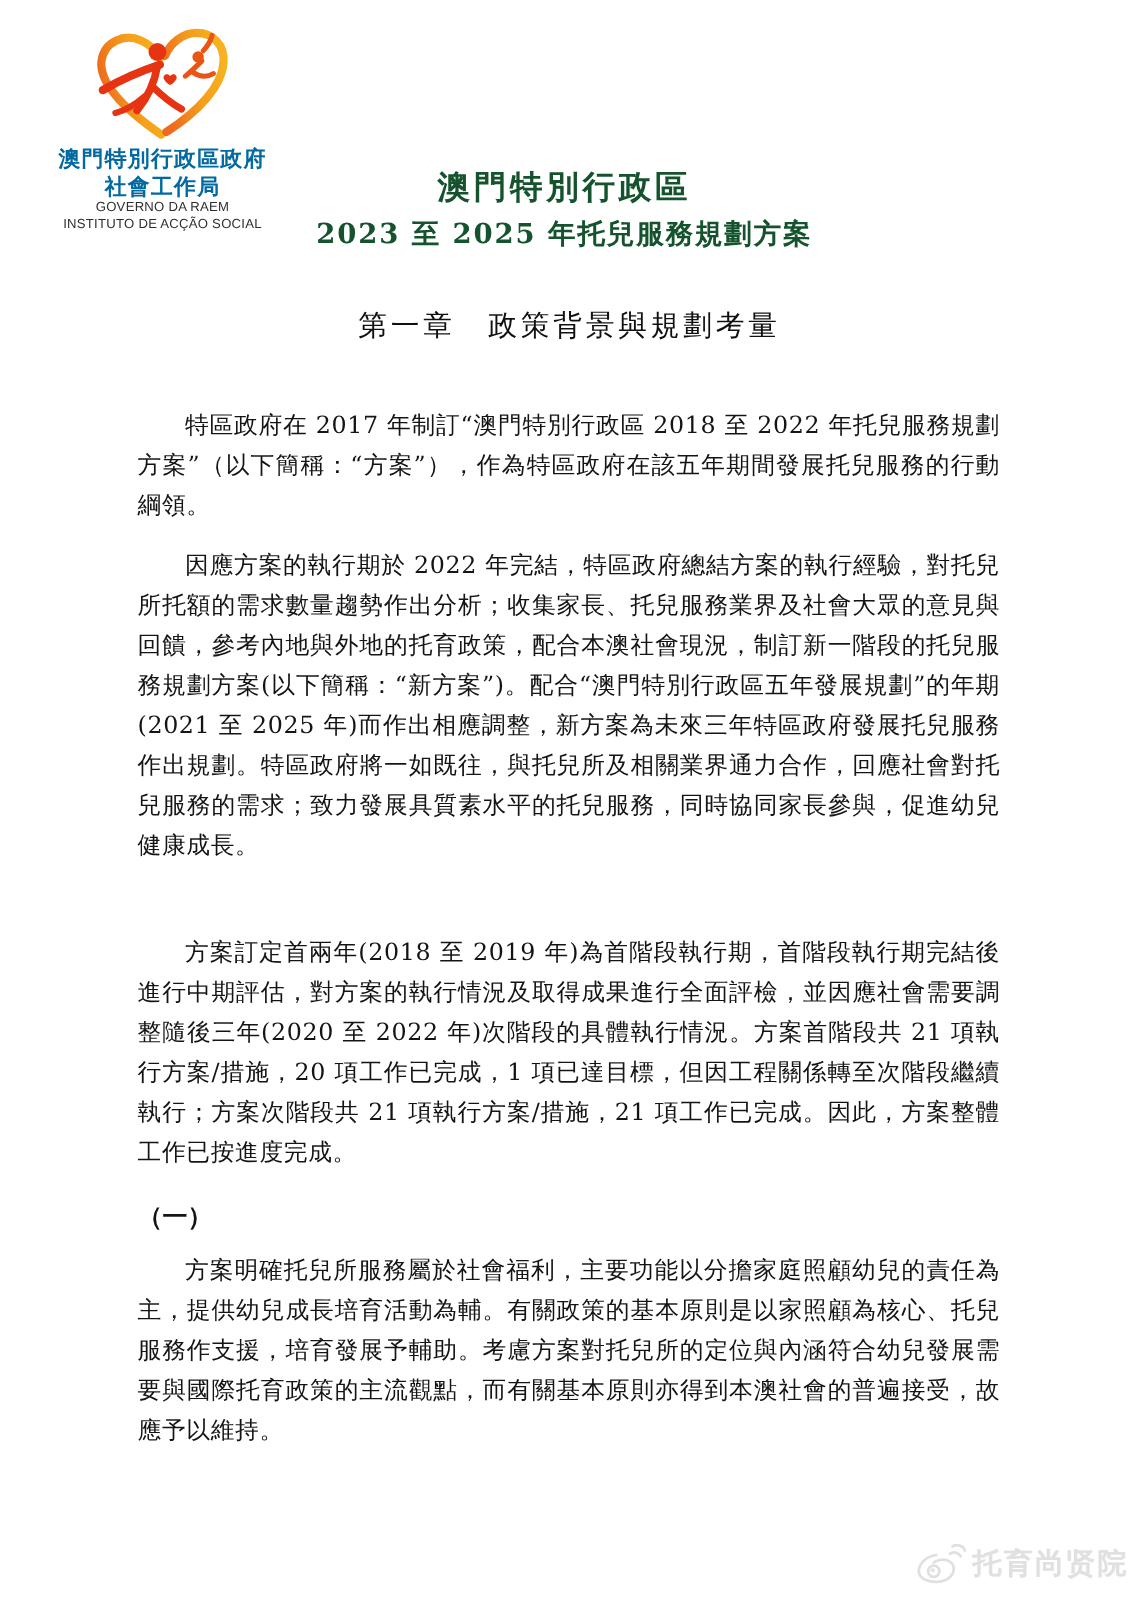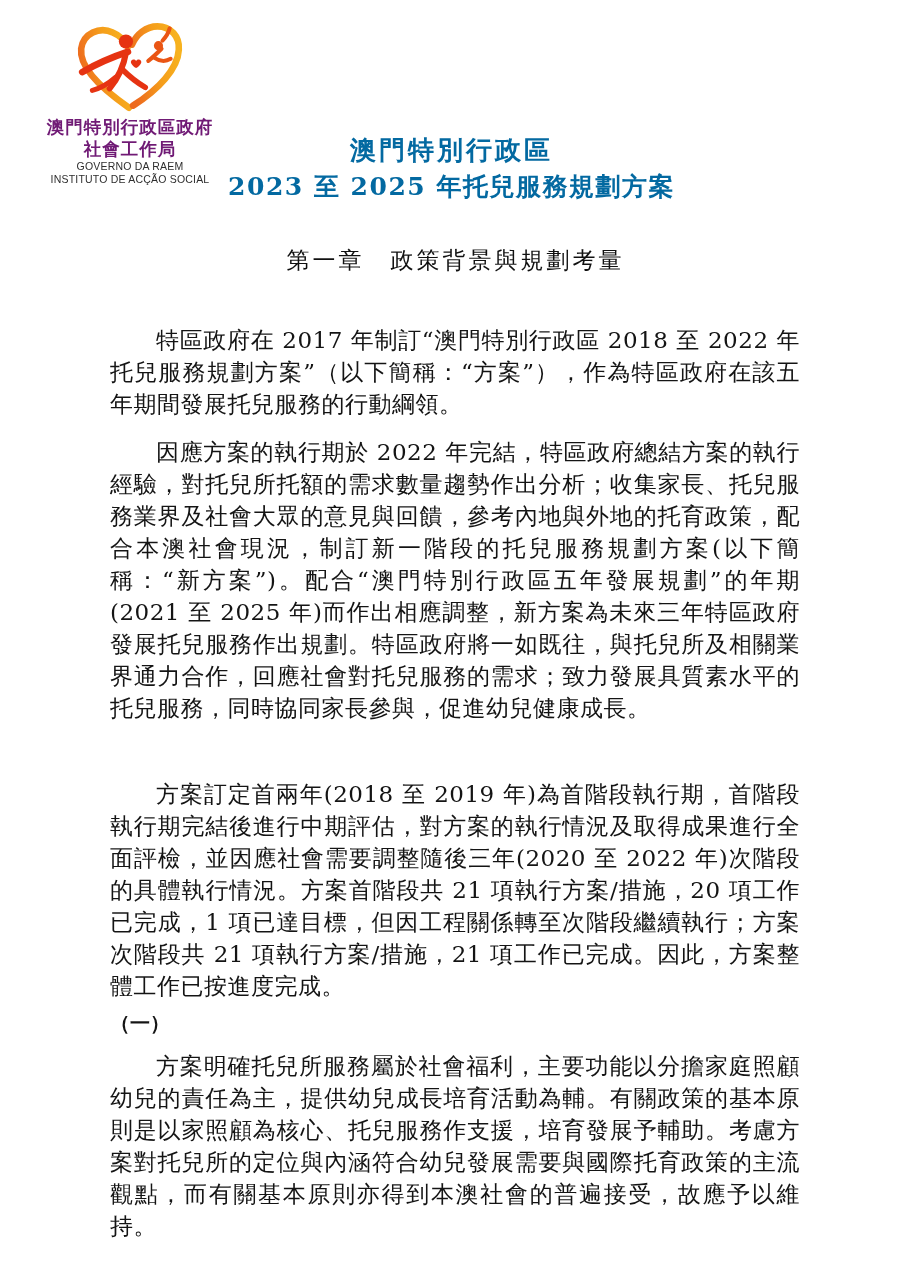--- a/index.html
+++ b/index.html
@@ -21,43 +21,43 @@
     width: 208px;
     text-align: center;
   }
   .heart-svg { width: 122px; height: 94px; display: block; margin: 0 auto 2px auto; }
   .org-cn {
     font-family: "Liberation Sans", sans-serif;
     font-weight: bold;
     font-size: 17.5px;
     line-height: 22px;
     letter-spacing: 1px;
-    color: #701a75;
+    color: #0369a1;
   }
   .org-pt {
     font-family: "Liberation Sans", sans-serif;
     font-weight: normal;
     font-size: 10.5px;
     line-height: 13px;
     letter-spacing: 0.2px;
     color: #2e2e2e;
   }
 
   
   .title-block {
     position: absolute;
     top: 132px;
     left: 0;
     width: 903px;
     text-align: center;
     font-weight: bold;
-    color: #0369a1;
+    color: #14532d;
   }
   .title-line1 { font-size: 26px; line-height: 36px; letter-spacing: 3px; }
-  .title-line2 { font-size: 25px; line-height: 38px; letter-spacing: 1.5px; }
+  .title-line2 { font-size: 22px; line-height: 38px; letter-spacing: 1.5px; }
 
   .chapter-heading {
     position: absolute;
     top: 245px;
     left: 0;
     width: 911px;
     text-align: center;
     font-weight: normal;
     font-size: 23px;
     letter-spacing: 3px;
@@ -72,29 +72,29 @@
     width: 690px;
   }
   .section-heading {
     font-weight: bold;
     font-size: 20px;
     line-height: 30px;
     letter-spacing: 2px;
     margin: 0 0 18px 0;
   }
   .body-para {
-    font-size: 23px;
+    font-size: 19px;
     line-height: 32px;
     letter-spacing: 0.5px;
     text-align: justify;
     text-indent: 2em;
     margin: 0 0 16px 0;
   }
   .para-gap-large { margin-bottom: 54px; }
-  .para-gap-small { margin-bottom: 6px; }
+  .para-gap-small { margin-bottom: 20px; }
   .subsection-heading {
     display: flex;
     font-weight: bold;
     font-size: 20px;
     line-height: 30px;
     margin: 0 0 12px 0;
   }
   .subsection-number { width: 92px; flex: 0 0 auto; }
   .subsection-title { letter-spacing: 2px; }
 
@@ -163,14 +163,26 @@
 
     <p class="body-para para-gap-small">方案訂定首兩年(2018 至 2019 年)為首階段執行期，首階段執行期完結後進行中期評估，對方案的執行情況及取得成果進行全面評檢，並因應社會需要調整隨後三年(2020 至 2022 年)次階段的具體執行情況。方案首階段共 21 項執行方案/措施，20 項工作已完成，1 項已達目標，但因工程關係轉至次階段繼續執行；方案次階段共 21 項執行方案/措施，21 項工作已完成。因此，方案整體工作已按進度完成。</p>
 
     <div class="subsection-heading">
       <span class="subsection-number">（一）</span>
     </div>
     <p class="body-para">方案明確托兒所服務屬於社會福利，主要功能以分擔家庭照顧幼兒的責任為主，提供幼兒成長培育活動為輔。有關政策的基本原則是以家照顧為核心、托兒服務作支援，培育發展予輔助。考慮方案對托兒所的定位與內涵符合幼兒發展需要與國際托育政策的主流觀點，而有關基本原則亦得到本澳社會的普遍接受，故應予以維持。</p>
 
   </main>
 
+  <div class="watermark">
+    <svg class="weibo-svg" viewBox="0 0 40 33" aria-hidden="true">
+      <g fill="none" stroke="#e0e0e0" stroke-width="2.2" stroke-linecap="round">
+        <path d="M16 10 C 8 11 2 17 2 23 C 2 28 8 31.5 16 31.5 C 24 31.5 30 27 30 21 C 30 16 25 13 19 14 C 17 14.3 15.2 15 14 16"></path>
+        <circle cx="14" cy="23" r="4.5"></circle>
+        <path d="M27 9 C 30 7 33.5 8 35.5 11"></path>
+        <path d="M29 3 C 33 1 37.5 2.5 39 6.5"></path>
+      </g>
+      <circle cx="13.2" cy="22.2" r="1.6" fill="#e0e0e0"></circle>
+    </svg>
+    <span>托育尚贤院</span>
+  </div>
 
 </div>
 
 </body></html>

